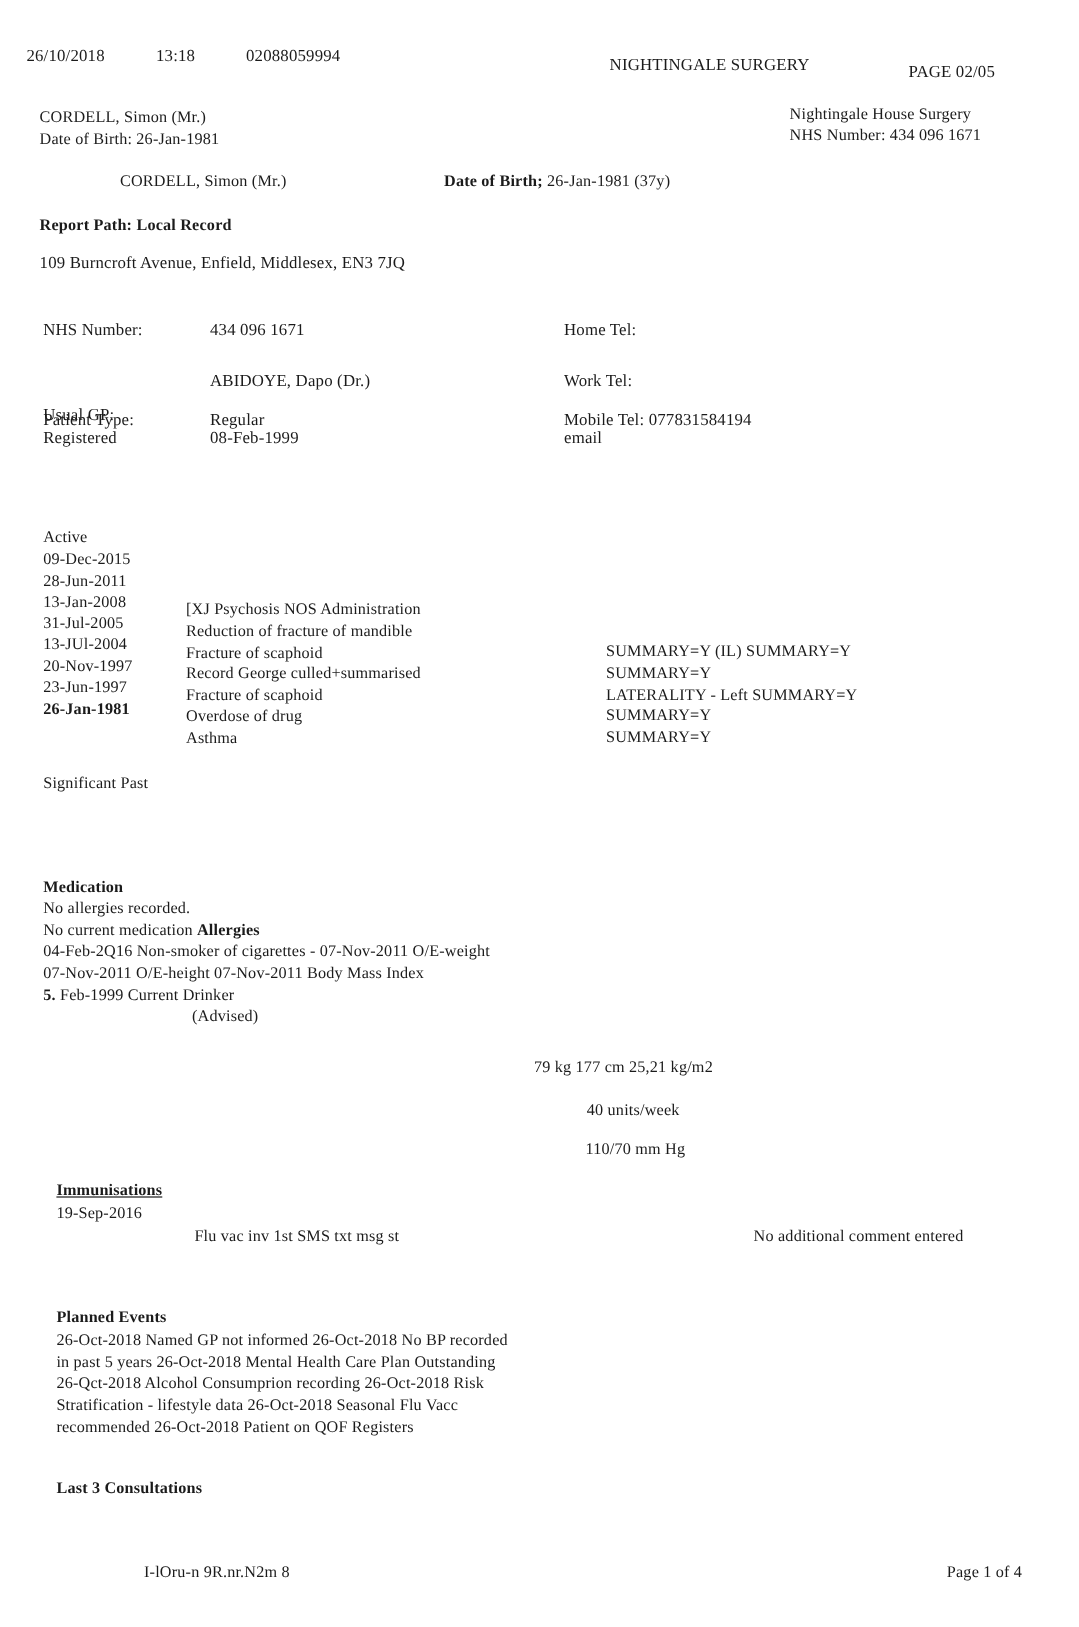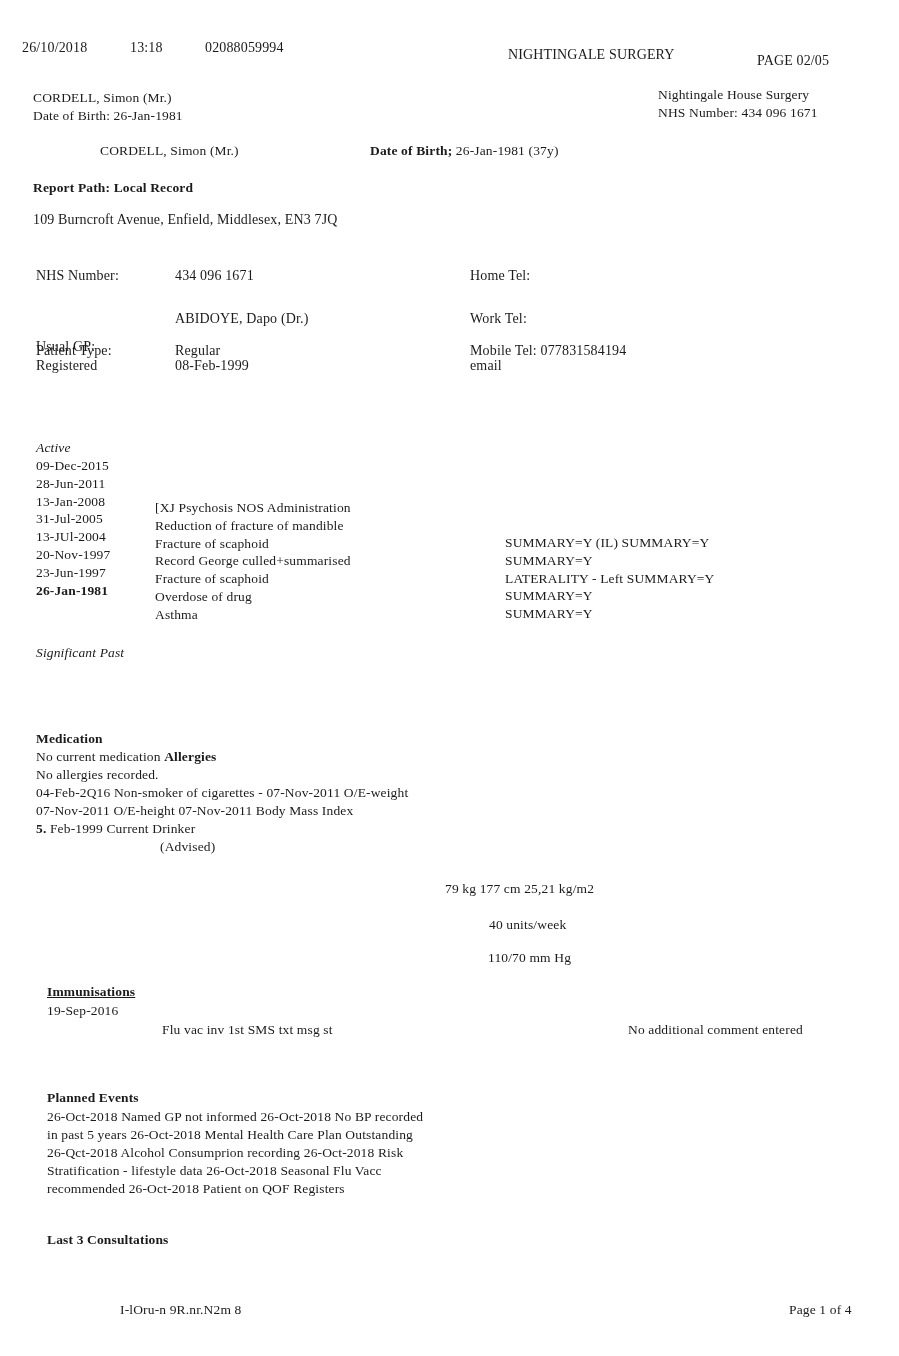--- a/index.html
+++ b/index.html
@@ -8,21 +8,21 @@
     width:899px;height:1356px;
     background:#ffffff;
     font-family:"Liberation Serif","DejaVu Serif",serif;
     font-size:13.5px;
     color:#1b1b1b;
     letter-spacing:0.15px;
     overflow:hidden;
   }
   .t{position:absolute;white-space:nowrap;}
   .bold{font-weight:bold;}
-  .italic{font-style:italic;}
+  .italic{}
   .u{text-decoration:underline;}
   .col{position:absolute;}
   .col > div{line-height:17.8px;white-space:nowrap;}
   .block{position:absolute;}
   .block > div{line-height:18px;white-space:nowrap;}
   .indent{padding-left:124px;}
   .sz14{font-size:14px;}
 </style>
 </head>
 <body>
@@ -91,22 +91,22 @@
     <div>SUMMARY=Y</div>
     <div>LATERALITY - Left SUMMARY=Y</div>
     <div>SUMMARY=Y</div>
     <div>SUMMARY=Y</div>
   </div>
 
   <span class="t italic" style="left:36px;top:645px;">Significant Past</span>
 
   <div class="block" style="left:36px;top:730px;">
     <div class="bold">Medication</div>
+    <div>No allergies recorded.</div>
     <div><span>No current medication </span><span class="bold">Allergies</span></div>
-    <div>No allergies recorded.</div>
     <div>04-Feb-2Q16 Non-smoker of cigarettes - 07-Nov-2011 O/E-weight</div>
     <div>07-Nov-2011 O/E-height 07-Nov-2011 Body Mass Index</div>
     <div><span class="bold">5.</span><span> Feb-1999 Current Drinker</span></div>
     <div class="indent">(Advised)</div>
   </div>
 
   <span class="t" style="left:445px;top:881px;">79 kg 177 cm 25,21 kg/m2</span>
   <span class="t" style="left:489px;top:917px;">40 units/week</span>
   <span class="t" style="left:488px;top:950px;">110/70 mm Hg</span>
 

